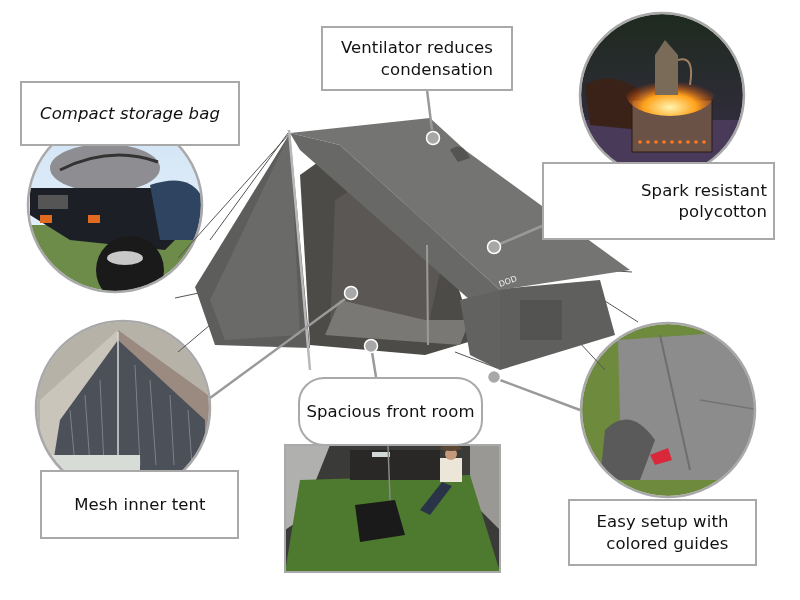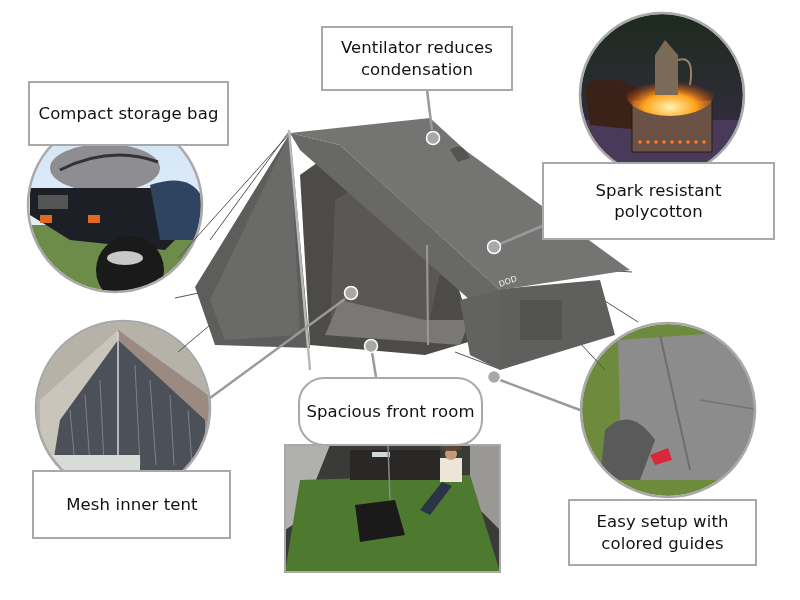--- a/index.html
+++ b/index.html
@@ -3,21 +3,21 @@
 <meta charset="utf-8">
 <style>
   html, body { margin: 0; padding: 0; background: #ffffff; }
   body { width: 800px; height: 600px; position: relative; overflow: hidden;
          font-family: "DejaVu Sans", "Liberation Sans", sans-serif; }
   .stage { position: absolute; left: 0; top: 0; width: 800px; height: 600px; }
   svg.art { position: absolute; left: 0; top: 0; }
   .label {
     position: absolute; background: #ffffff; border: 2px solid #a9a9a9;
     box-sizing: border-box; display: flex; align-items: center; justify-content: center;
-    text-align: center; color: #111; font-size: 16.5px; line-height: 1.3;
+    text-align: right; color: #111; font-size: 16.5px; line-height: 1.3;
     letter-spacing: 0.1px; padding: 0 6px;
   }
   .label span { white-space: pre-line; }
 </style>
 </head>
 <body>
 
 <div class="stage">
 
 <svg class="art" width="800" height="600" viewBox="0 0 800 600">
@@ -187,34 +187,34 @@
   </g>
   <g fill="#a8a8a8" stroke="#ffffff" stroke-width="1.5">
     <circle cx="433" cy="138" r="6.5"></circle>
     <circle cx="494" cy="247" r="6.5"></circle>
     <circle cx="351" cy="293" r="6.5"></circle>
     <circle cx="371" cy="346" r="6.5"></circle>
     <circle cx="494" cy="377" r="6.5"></circle>
   </g>
 </svg>
 
-<div class="label" style="left:28px; top:81px; width:201px; height:65px;">
+<div class="label" style="left:20px; top:81px; width:220px; height:65px;font-style:italic;">
   <span>Compact storage bag</span>
 </div>
 
 <div class="label" style="left:321px; top:26px; width:192px; height:65px;">
   <span>Ventilator reduces
 condensation</span>
 </div>
 
 <div class="label" style="left:542px; top:162px; width:233px; height:78px;">
   <span>Spark resistant polycotton</span>
 </div>
 
-<div class="label" style="left:32px; top:470px; width:199px; height:69px;padding-left:7px;">
+<div class="label" style="left:40px; top:470px; width:199px; height:69px;padding-left:7px;">
   <span>Mesh inner tent</span>
 </div>
 
 <div class="label" style="left:298px; top:377px; width:185px; height:69px;border-radius:26px;">
   <span>Spacious front room</span>
 </div>
 
 <div class="label" style="left:568px; top:472px; width:189px; height:67px;margin-top:27px;">
   <span>Easy setup with
 colored guides</span>

